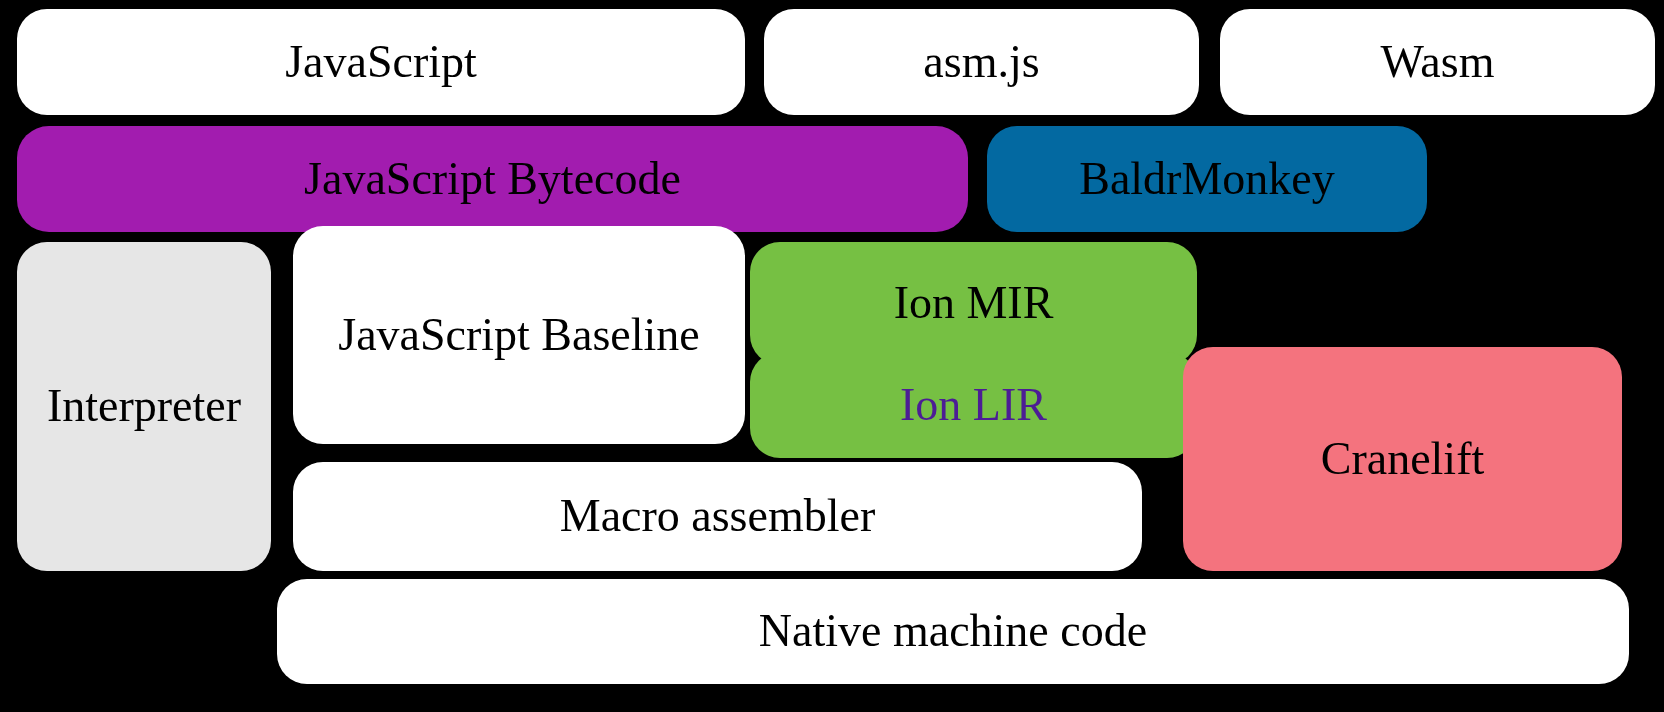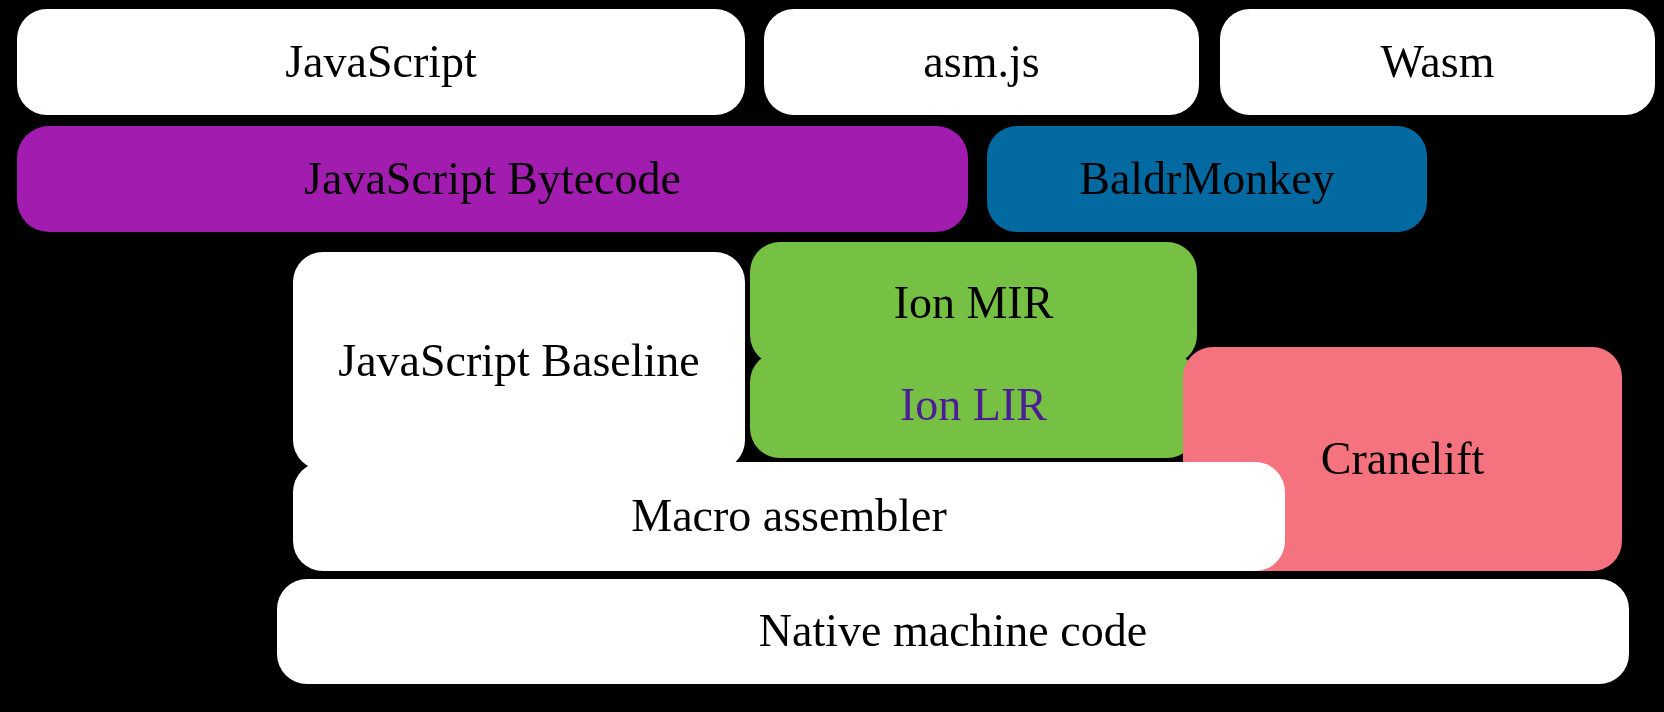--- a/index.html
+++ b/index.html
@@ -41,31 +41,34 @@
     </div>
     <div class="box" style="left: 1220px; top: 9px; width: 435px; height: 106px; background: rgb(255, 255, 255); color: rgb(0, 0, 0);">
       <span>Wasm</span>
     </div>
     <div class="box" style="left: 17px; top: 126px; width: 951px; height: 106px; background: #a21caf; color: rgb(0, 0, 0); border-radius: 32px;">
       <span>JavaScript Bytecode</span>
     </div>
     <div class="box" style="left: 987px; top: 126px; width: 440px; height: 106px; background: #0369a1; color: rgb(0, 0, 0);">
       <span>BaldrMonkey</span>
     </div>
-    <div class="box" style="left: 293px; top: 252px; width: 452px; height: 218px; background: rgb(255, 255, 255); color: rgb(0, 0, 0); align-items: center;">
+    <div class="box" style="left: 17px; top: 242px; width: 254px; height: 329px; background: rgb(230, 230, 230); color: rgb(0, 0, 0);">
+      <span>Interpreter</span>
+    </div>
+    <div class="box" style="left: 293px; top: 226px; width: 452px; height: 218px; background: rgb(255, 255, 255); color: rgb(0, 0, 0); align-items: center;">
       <span>JavaScript Baseline</span>
     </div>
     <div class="box" style="left: 750px; top: 242px; width: 447px; height: 123px; background: rgb(118, 192, 67); color: rgb(0, 0, 0);">
       <span>Ion MIR</span>
     </div>
     <div class="box" style="left: 750px; top: 352px; width: 447px; height: 106px; background: rgb(118, 192, 67); color: #4c1d95;">
       <span>Ion LIR</span>
     </div>
     <div class="box" style="left: 1183px; top: 347px; width: 439px; height: 224px; background: rgb(244, 115, 126); color: rgb(0, 0, 0);">
       <span>Cranelift</span>
     </div>
-    <div class="box" style="left: 293px; top: 462px; width: 992px; height: 109px; background: rgb(255, 255, 255); color: rgb(0, 0, 0);">
+    <div class="box" style="left: 293px; top: 462px; width: 849px; height: 109px; background: rgb(255, 255, 255); color: rgb(0, 0, 0);">
       <span>Macro assembler</span>
     </div>
     <div class="box" style="left: 277px; top: 579px; width: 1352px; height: 105px; background: rgb(255, 255, 255); color: rgb(0, 0, 0);">
       <span>Native machine code</span>
     </div>
   </div>
 
 </body></html>

